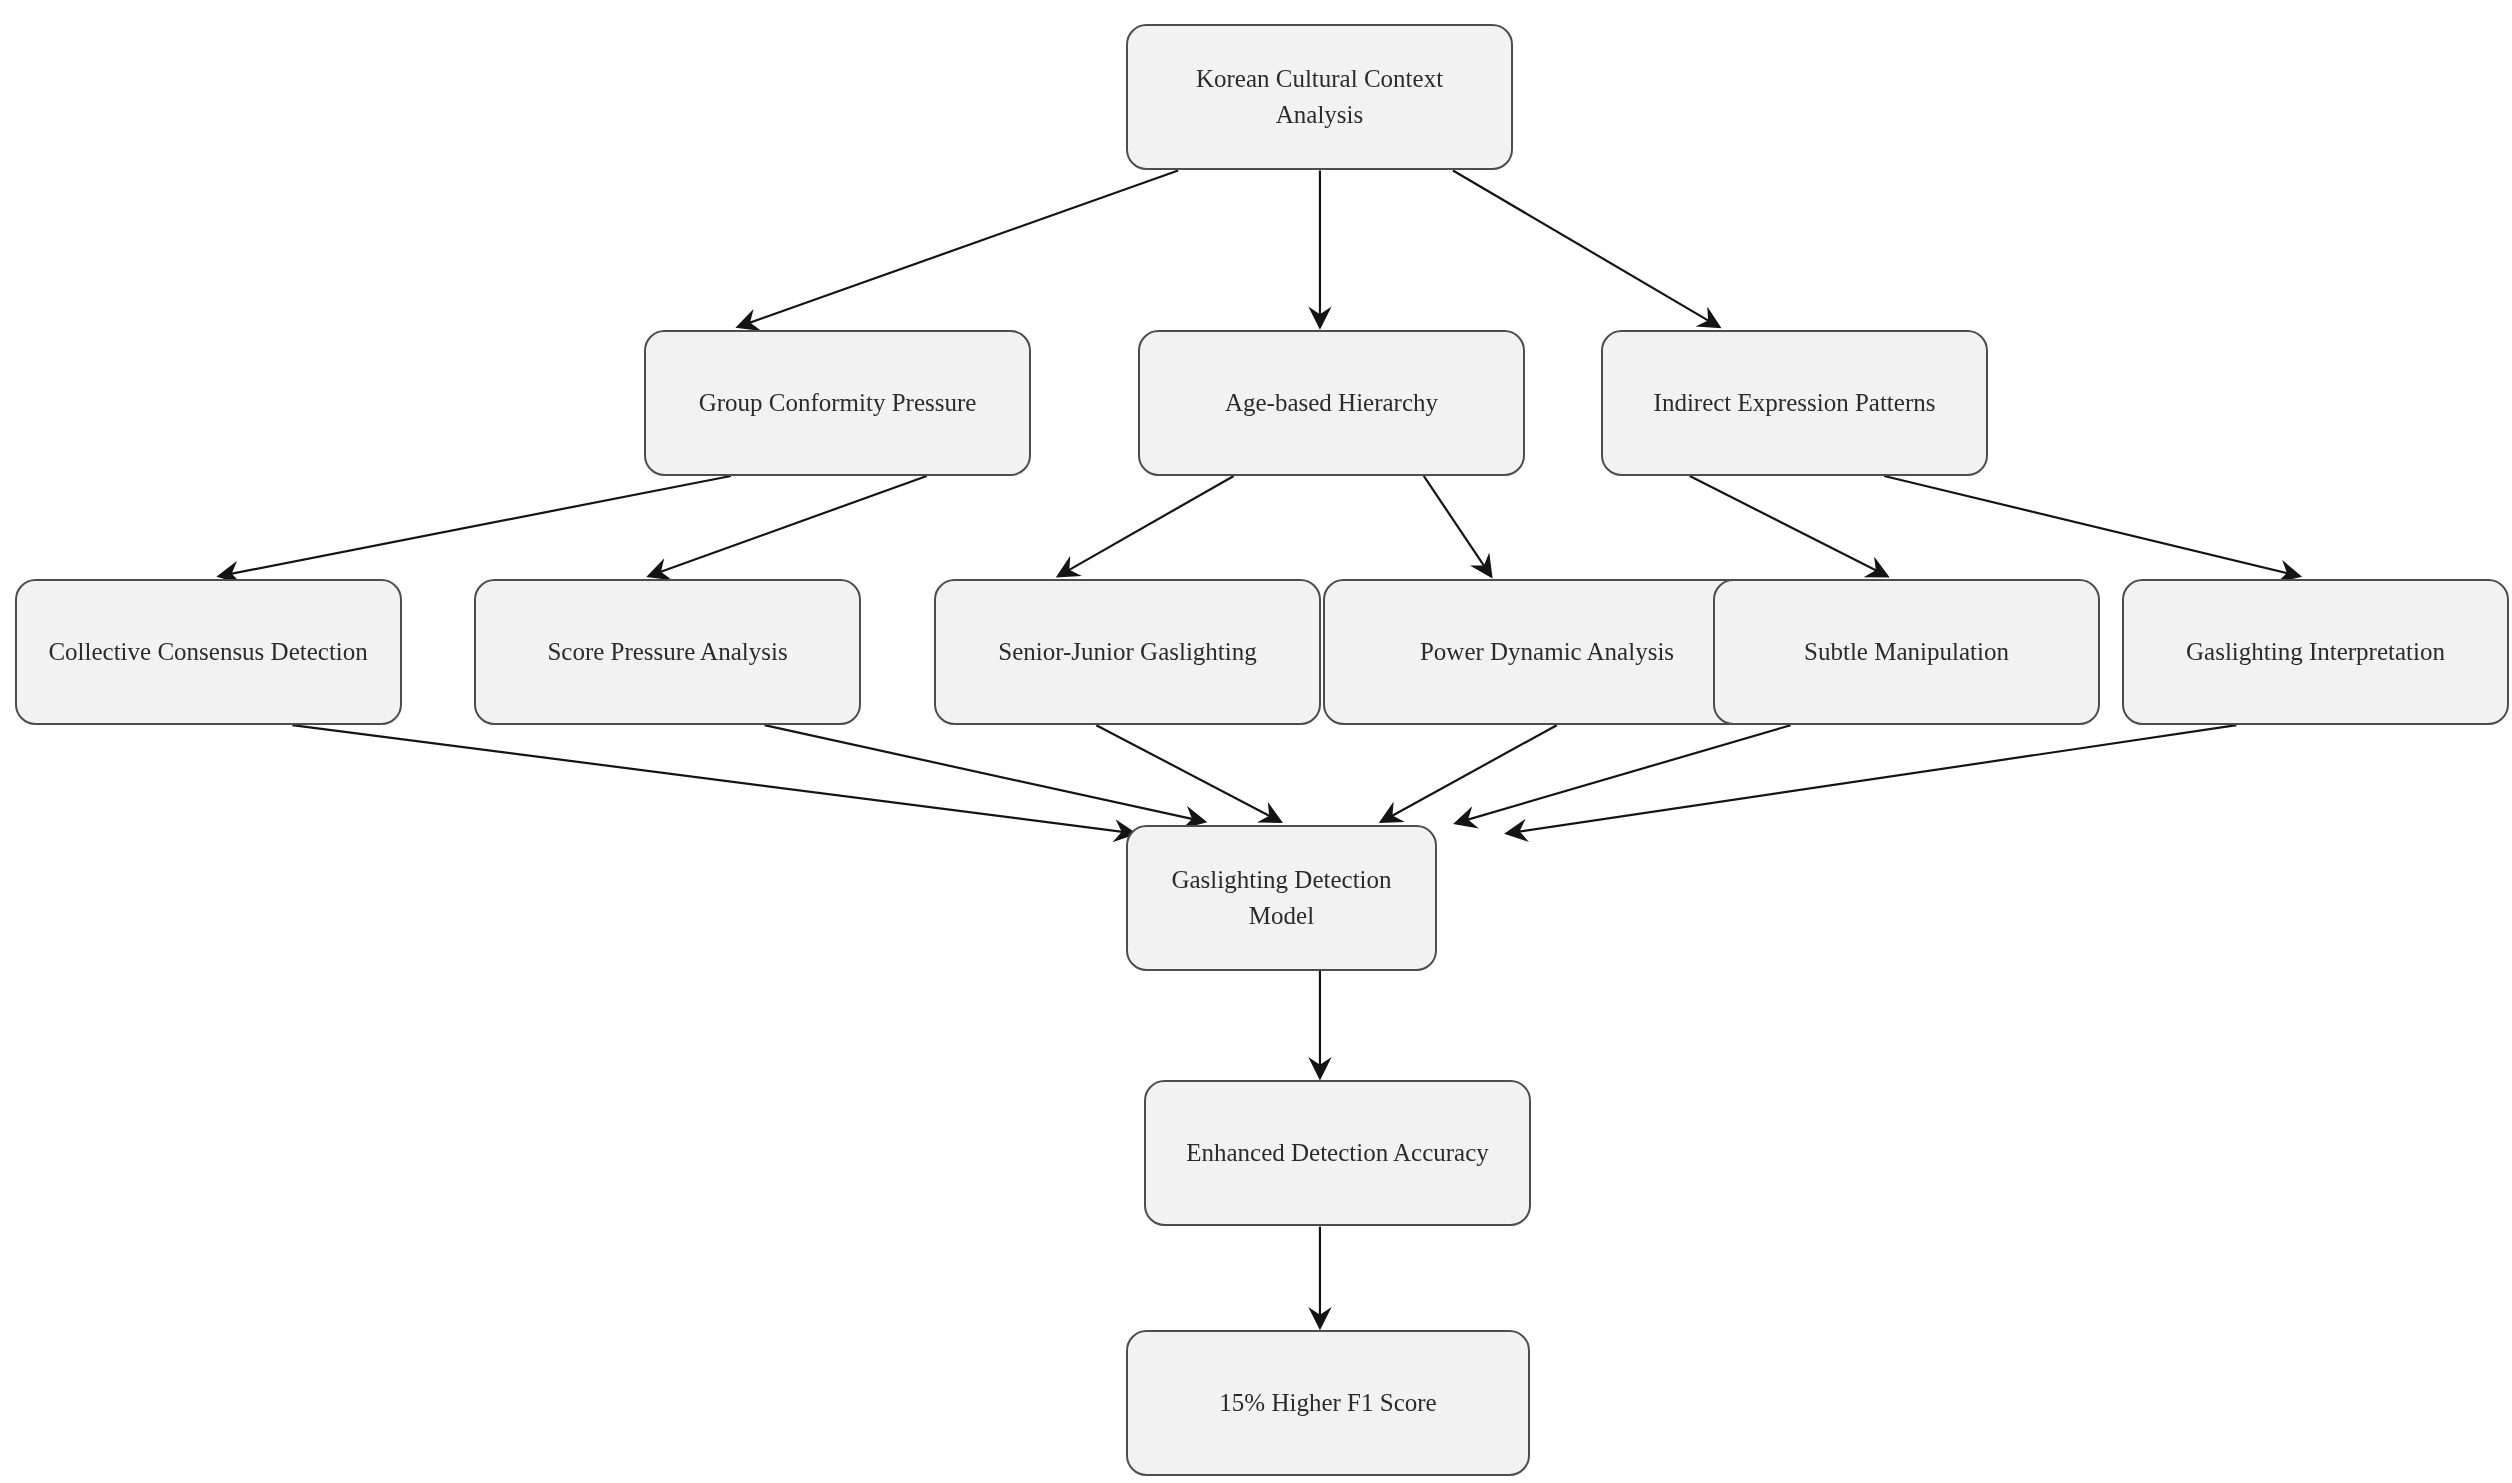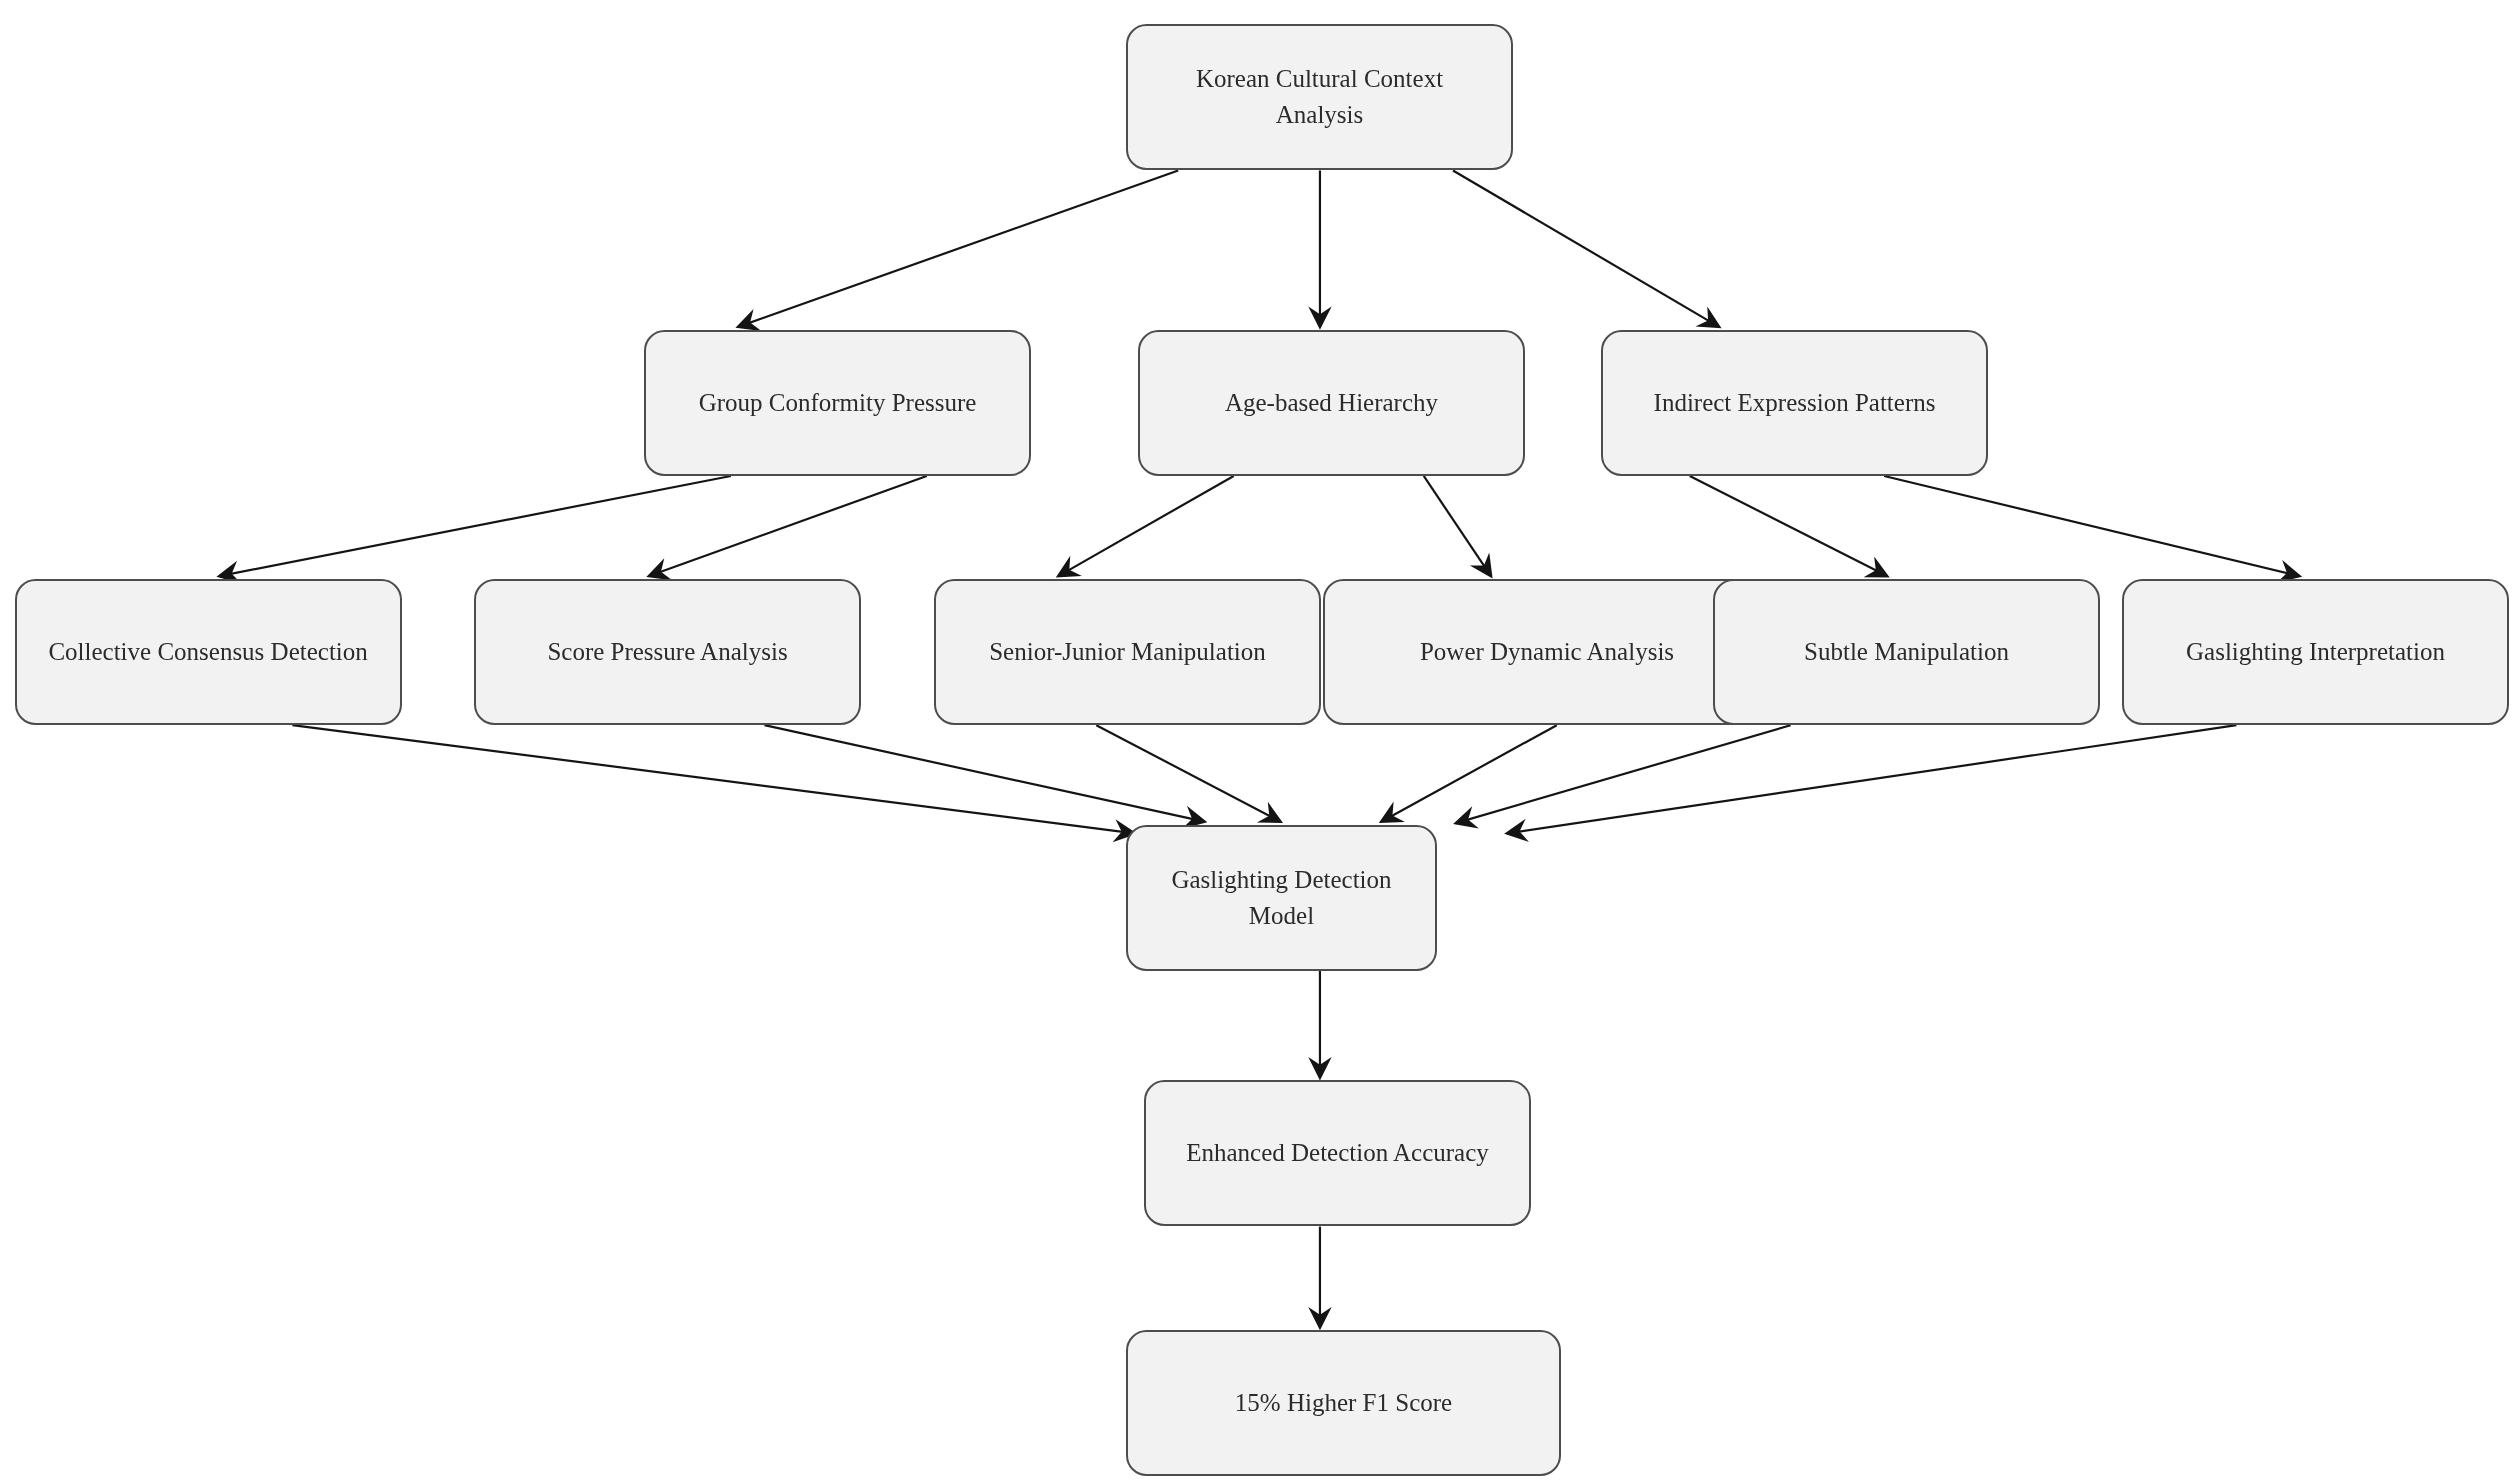--- a/index.html
+++ b/index.html
@@ -84,35 +84,35 @@
       <div class="node" style="left: 1601px; top: 330px; width: 387px; height: 146px; background: rgb(242, 242, 242); border-color: rgb(77, 77, 77);">
         <span class="label" style="color: rgb(43, 43, 43);">Indirect Expression Patterns</span>
       </div>
       <div class="node" style="left: 14.6px; top: 579px; width: 387px; height: 146px; background: rgb(242, 242, 242); border-color: rgb(77, 77, 77);">
         <span class="label" style="color: rgb(43, 43, 43);">Collective Consensus Detection</span>
       </div>
       <div class="node" style="left: 474px; top: 579px; width: 387px; height: 146px; background: rgb(242, 242, 242); border-color: rgb(77, 77, 77);">
         <span class="label" style="color: rgb(43, 43, 43);">Score Pressure Analysis</span>
       </div>
       <div class="node" style="left: 934px; top: 579px; width: 387px; height: 146px; background: rgb(242, 242, 242); border-color: rgb(77, 77, 77);">
-        <span class="label" style="color: rgb(43, 43, 43);">Senior-Junior Manipulation</span>
+        <span class="label" style="color: rgb(43, 43, 43);">Senior-Junior Gaslighting</span>
       </div>
       <div class="node" style="left: 1323px; top: 579px; width: 448px; height: 146px; background: rgb(242, 242, 242); border-color: rgb(77, 77, 77);">
         <span class="label" style="color: rgb(43, 43, 43);">Power Dynamic Analysis</span>
       </div>
       <div class="node" style="left: 1713px; top: 579px; width: 387px; height: 146px; background: rgb(242, 242, 242); border-color: rgb(77, 77, 77);">
         <span class="label" style="color: rgb(43, 43, 43);">Subtle Manipulation</span>
       </div>
       <div class="node" style="left: 2122px; top: 579px; width: 387px; height: 146px; background: rgb(242, 242, 242); border-color: rgb(77, 77, 77);">
         <span class="label" style="color: rgb(43, 43, 43);">Gaslighting Interpretation</span>
       </div>
       <div class="node" style="left: 1126px; top: 825px; width: 311px; height: 146px; background: rgb(242, 242, 242); border-color: rgb(77, 77, 77);">
         <span class="label" style="color: rgb(43, 43, 43);">Gaslighting Detection Model</span>
       </div>
       <div class="node" style="left: 1144px; top: 1080px; width: 387px; height: 146px; background: rgb(242, 242, 242); border-color: rgb(77, 77, 77);">
         <span class="label" style="color: rgb(43, 43, 43);">Enhanced Detection Accuracy</span>
       </div>
-      <div class="node" style="left: 1126px; top: 1330px; width: 435px; height: 146px; background: rgb(242, 242, 242); border-color: rgb(77, 77, 77);">
+      <div class="node" style="left: 1126px; top: 1330px; width: 404px; height: 146px; background: rgb(242, 242, 242); border-color: rgb(77, 77, 77);">
         <span class="label" style="color: rgb(43, 43, 43);">15% Higher F1 Score</span>
       </div>
     </div>
 </div>
 
 
 </body></html>

